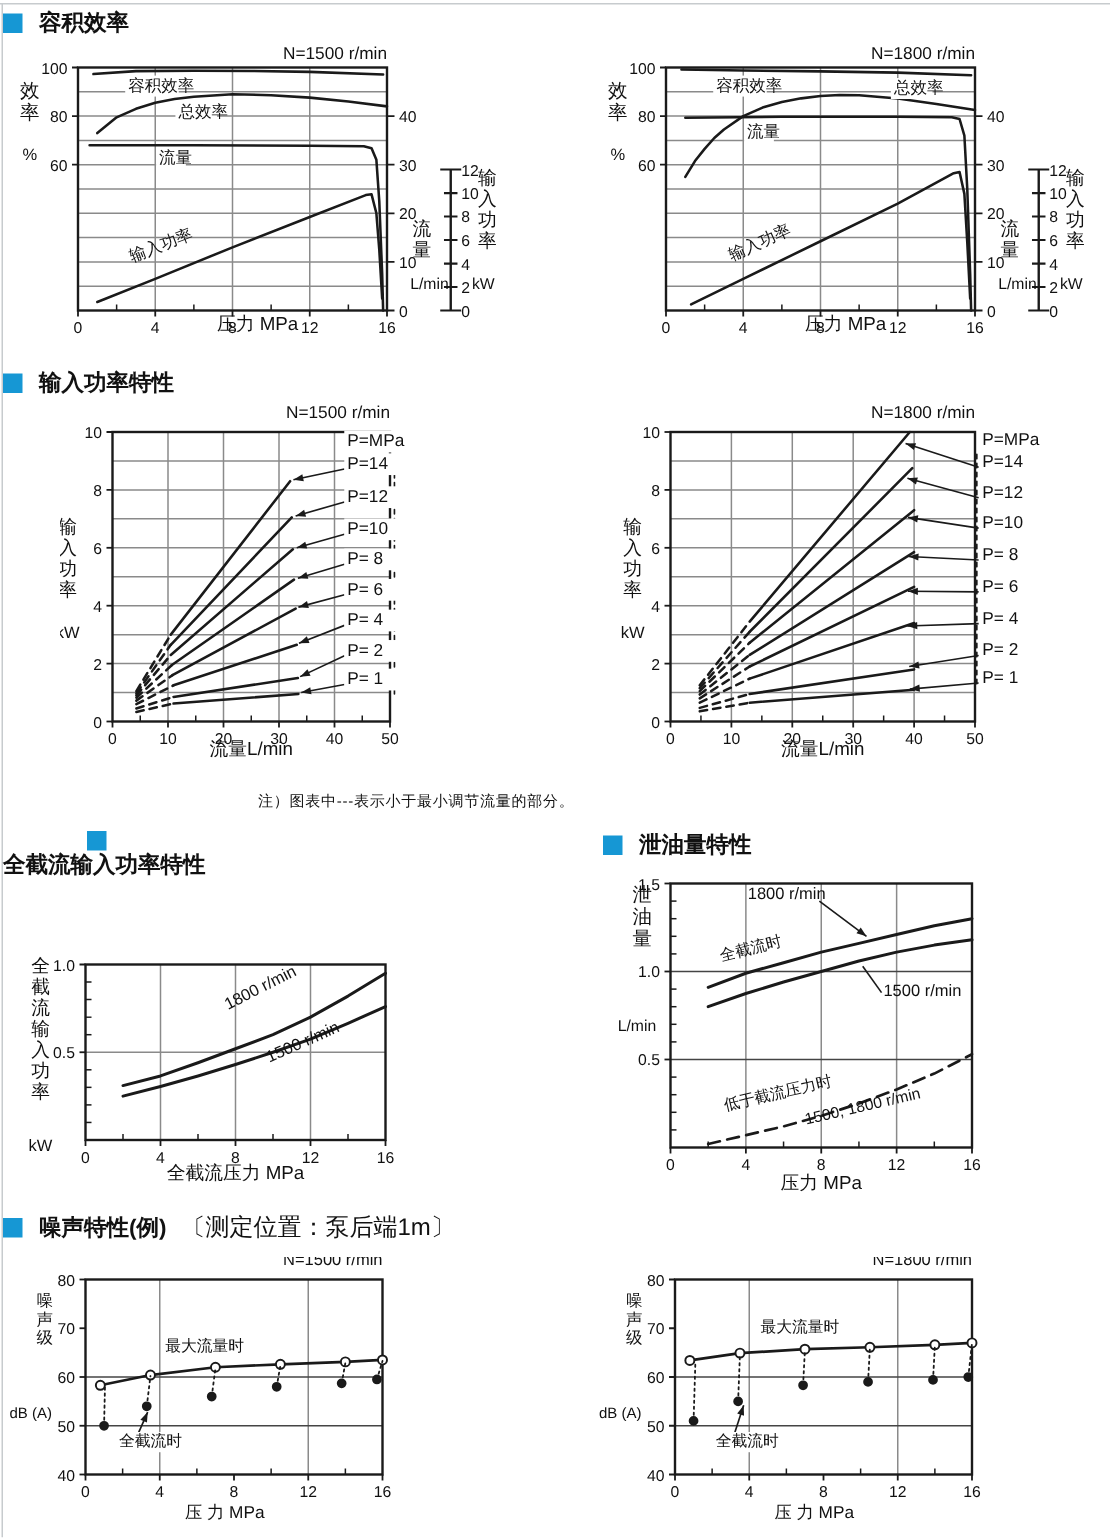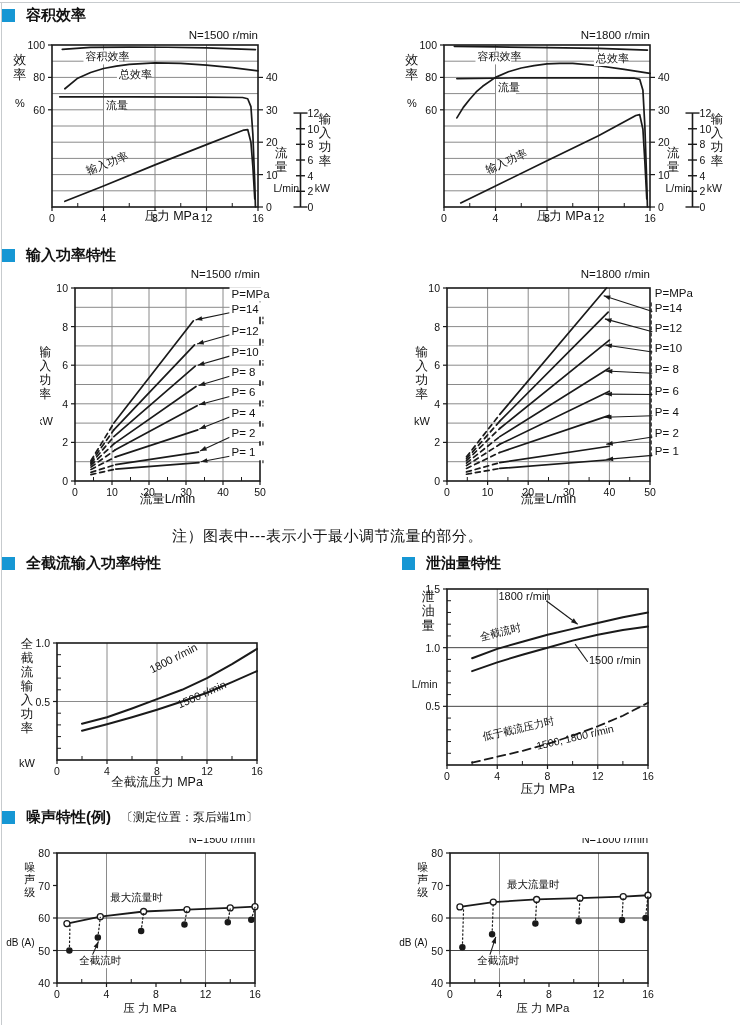--- a/index.html
+++ b/index.html
@@ -2,22 +2,22 @@
 <html><head>
 <meta charset="utf-8">
 <style>
   html,body{margin:0;padding:0;background:#fff;}
   body{width:740px;height:1025px;position:relative;overflow:hidden;
        font-family:"Liberation Sans","DejaVu Sans",sans-serif;color:#111;}
   .edge-top{position:absolute;left:0;top:2px;width:740px;height:1px;background:#c7cbce;}
   .edge-left{position:absolute;left:1px;top:2px;width:1px;height:1023px;background:#c7cbce;}
   .sec{position:absolute;display:flex;align-items:center;font-weight:bold;font-size:15px;white-space:nowrap;}
   .sq{width:13px;height:13px;margin-right:11px;flex:0 0 auto;}
-  .sub{font-weight:normal;font-size:12px;margin-left:10px;}
-  .note{position:absolute;font-size:15px;letter-spacing:.5px;}
+  .sub{font-weight:normal;font-size:16px;margin-left:10px;}
+  .note{position:absolute;font-size:10px;letter-spacing:.5px;}
   .chart{position:absolute;}
   svg text{fill:#111;}
 </style>
 </head>
 <body>
 
 <div class="edge-top"></div>
 <div class="edge-left"></div>
 
 <div class="sec" style="left:2px;top:6px;">
@@ -385,21 +385,21 @@
       <text x="246.872" y="170.996" font-size="11.5" text-anchor="start">P= 2</text>
       <rect x="244.872" y="178.831" width="37.12" height="14.5" fill="#fff"></rect>
       <text x="246.872" y="189.331" font-size="11.5" text-anchor="start">P= 1</text>
       <text x="13.828" y="89.55" font-size="12.5" text-anchor="middle"><tspan x="13.828" dy="0">输</tspan><tspan x="13.828" dy="14.000000000000002">入</tspan><tspan x="13.828" dy="14.000000000000002">功</tspan><tspan x="13.828" dy="14.000000000000002">率</tspan></text>
       <text x="13.828" y="159.03" font-size="11" text-anchor="middle">kW</text>
       <text x="140.5" y="237.195" font-size="12.5" text-anchor="middle">流量L/min</text>
     </svg></div>
 
 <div class="note" style="left:172px;top:527px;width:440px;">注）图表中---表示小于最小调节流量的部分。</div>
 
-<div class="sec" style="left:2px;top:554px;">
+<div class="sec" style="left:2px;top:554px;flex-direction:column;">
   <span class="sq" style="background: rgb(22, 151, 212);"></span>
   <span>全截流输入功率特性</span>
 </div>
 <div class="sec" style="left:402px;top:554px;text-align:right;">
   <span class="sq" style="background: rgb(22, 151, 212);"></span>
   <span>泄油量特性</span>
 </div>
 
 <div class="chart" style="left: 12px; top: 598px;"><svg width="301" height="202">
       <line x1="95" y1="45" x2="95" y2="162" stroke="#8a8a8a" stroke-width="1"></line>

